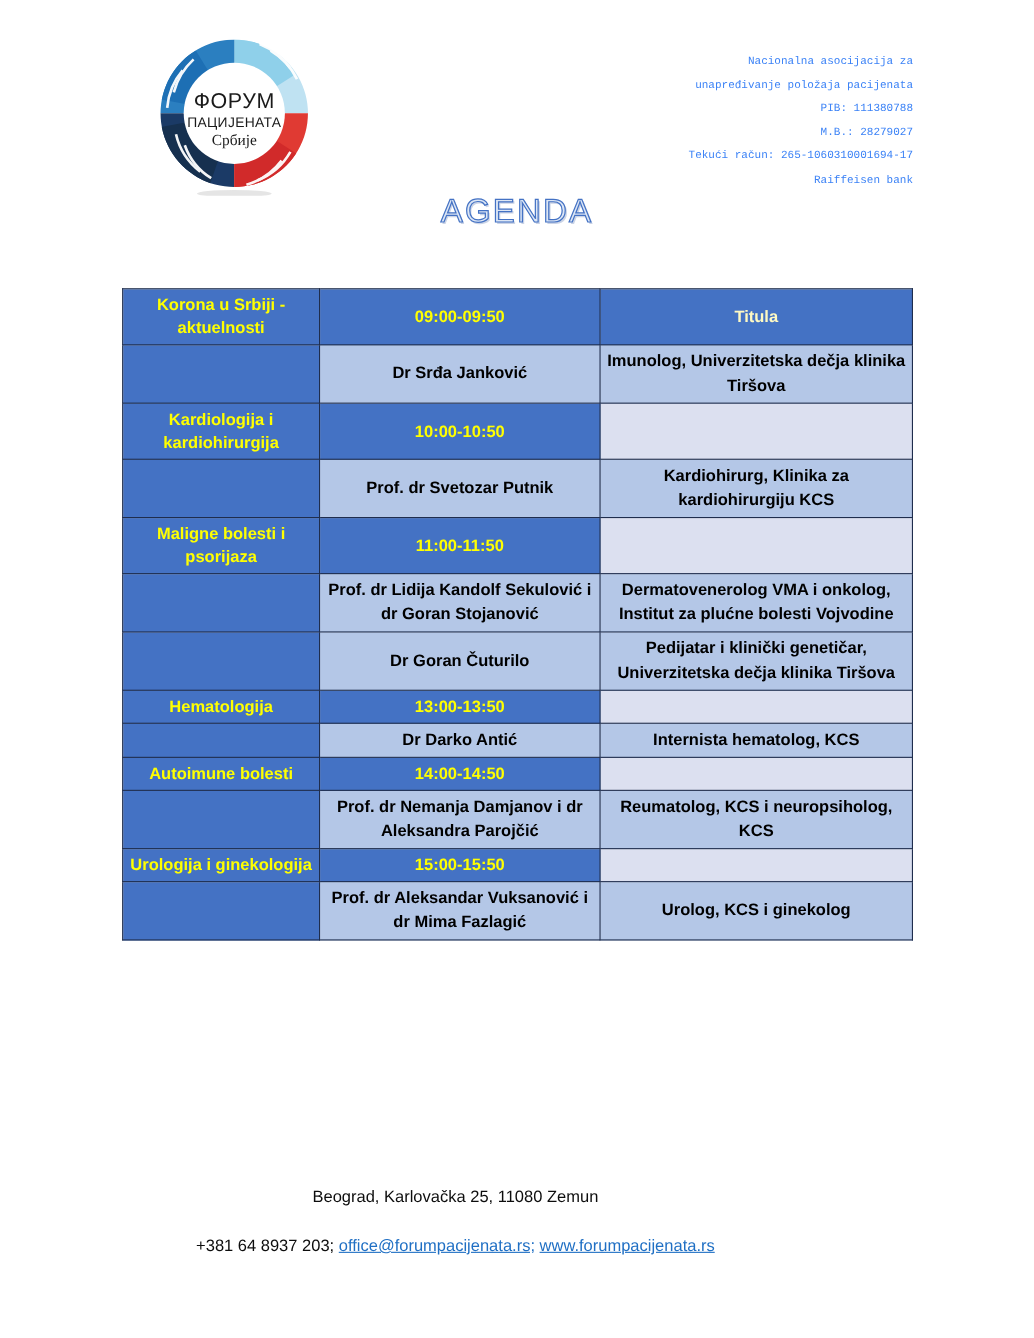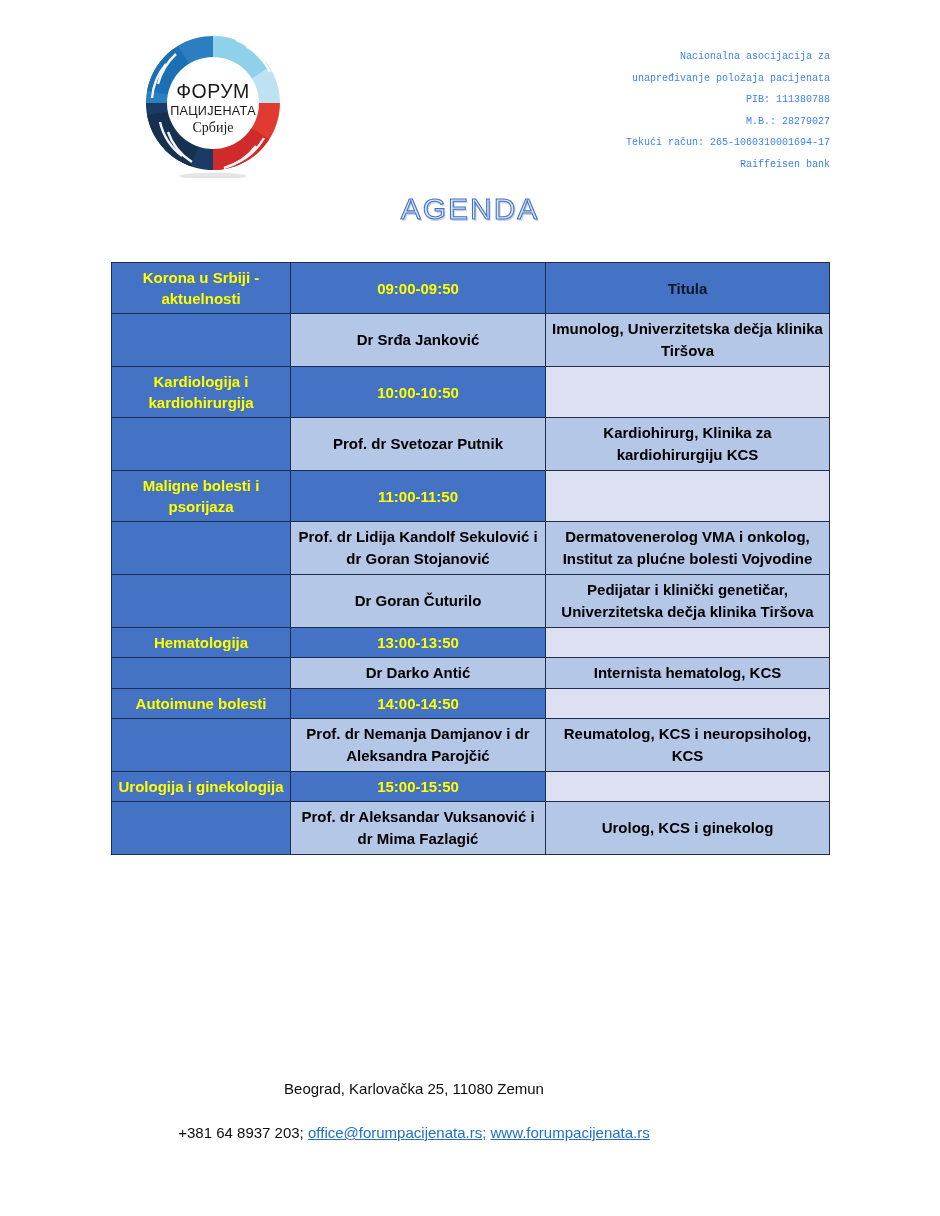--- a/index.html
+++ b/index.html
@@ -42,21 +42,21 @@
     line-height: 21.5px;
     color: #3b82f6;
     font-family: Liberation Mono, monospace;
   }
   .org-block div { white-space: nowrap; }
 
   
   .agenda-title {
     position: absolute;
     left: 0;
-    top: 192px;
+    top: 176px;
     width: 940px;
     text-align: center;
     font-size: 30px;
     letter-spacing: 2px;
     font-weight: 400;
     color: #dce6f5;
     -webkit-text-stroke: 1.1px #4472c4;
     text-shadow: 1.5px 1.5px 0 rgba(140,160,200,0.45);
     font-family: "Liberation Sans", sans-serif;
   }
@@ -90,21 +90,21 @@
     color: #ffff00;
     font-weight: bold;
     font-size: 15px;
     line-height: 21px;
   }
   tr.hdr td.titlecol {
     background: #dce0f0;
   }
   tr.hdr.first td.titlecol {
     background: #4472c4;
-    color: #0f172a;
+    color: #fef9c3;
     font-weight: bold;
     font-size: 15px;
   }
 
   
   tr.dta td {
     background: #b4c7e7;
     color: #000000;
     font-weight: bold;
     font-size: 15px;

